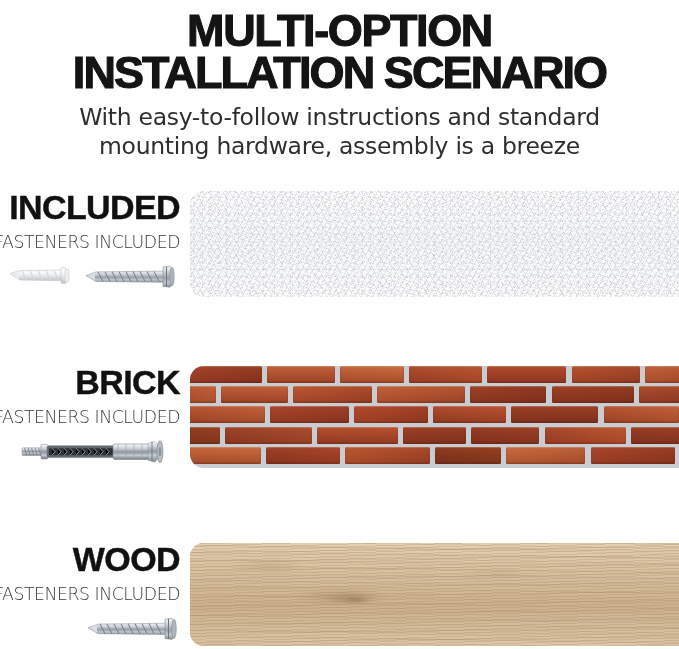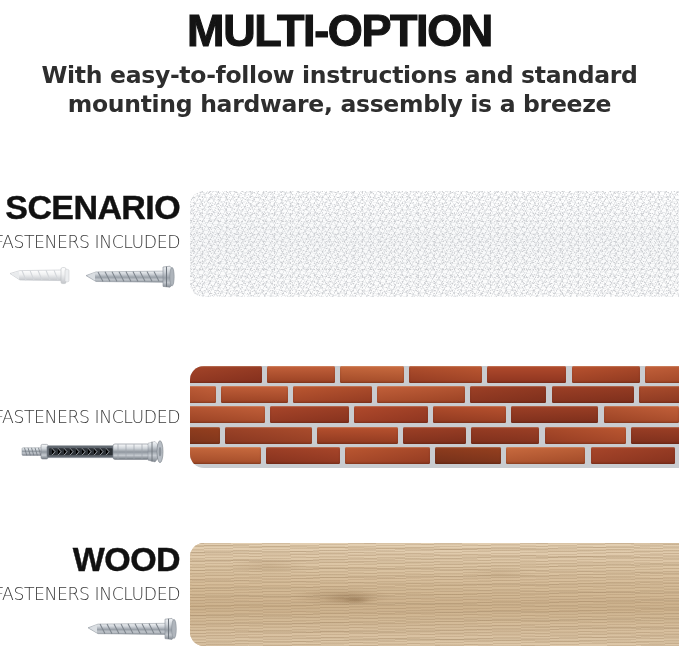--- a/index.html
+++ b/index.html
@@ -27,21 +27,21 @@
     color:#141414;
     margin:8px;
     padding:0 6px;
     -webkit-text-stroke:1.1px #141414;
   }
   .title .line1{display:block;}
   .title .line2{display:block;letter-spacing:-1.9px;}
 
   .subtitle{
     font-family:"DejaVu Sans", sans-serif;
-    font-weight:700;
+    font-weight:400;
     font-size:23.5px;
     line-height:29px;
     color:#2e2e2e;
     margin:9px 0 0 0;
     padding:0 22px;
     letter-spacing:-0.3px;
   }
 
   
   .section{
@@ -172,27 +172,28 @@
 
   
   .hw-svg{display:block;}
 </style>
 </head>
 <body>
 
 <div class="header">
   <h1 class="title">
     <span class="line1">MULTI-OPTION</span>
+    <span class="line2">INSTALLATION SCENARIO</span>
   </h1>
   <p class="subtitle">With easy-to-follow instructions and standard mounting hardware, assembly is a breeze</p>
 </div>
 
 <div class="section" id="section-drywall">
   <div class="section-left">
-    <div class="mat-name">SCENARIO</div>
+    <div class="mat-name">INCLUDED</div>
     <div class="mat-sub">FASTENERS INCLUDED</div>
     <div class="hardware">
       <svg class="hw-svg" width="182" height="38" viewBox="0 0 182 38">
         <defs>
           <linearGradient id="plasticG" x1="0" y1="0" x2="0" y2="1">
             <stop offset="0%" stop-color="#ffffff"></stop>
             <stop offset="42%" stop-color="#f0f1f2"></stop>
             <stop offset="72%" stop-color="#d8dadd"></stop>
             <stop offset="100%" stop-color="#c3c6ca"></stop>
           </linearGradient>
@@ -234,20 +235,21 @@
       </svg>
     </div>
   </div>
   <div class="swatch" id="swatch-drywall">
     <div class="tex-drywall"></div>
   </div>
 </div>
 
 <div class="section" id="section-brick">
   <div class="section-left">
+    <div class="mat-name">BRICK</div>
     <div class="mat-sub">FASTENERS INCLUDED</div>
     <div class="hardware">
       <svg class="hw-svg" width="182" height="38" viewBox="0 0 182 38">
         <defs>
           <linearGradient id="metalB" x1="0" y1="0" x2="0" y2="1">
             <stop offset="0%" stop-color="#f6f8fa"></stop>
             <stop offset="22%" stop-color="#d4d9de"></stop>
             <stop offset="48%" stop-color="#959ca4"></stop>
             <stop offset="68%" stop-color="#c7ccd2"></stop>
             <stop offset="100%" stop-color="#7d848c"></stop>

